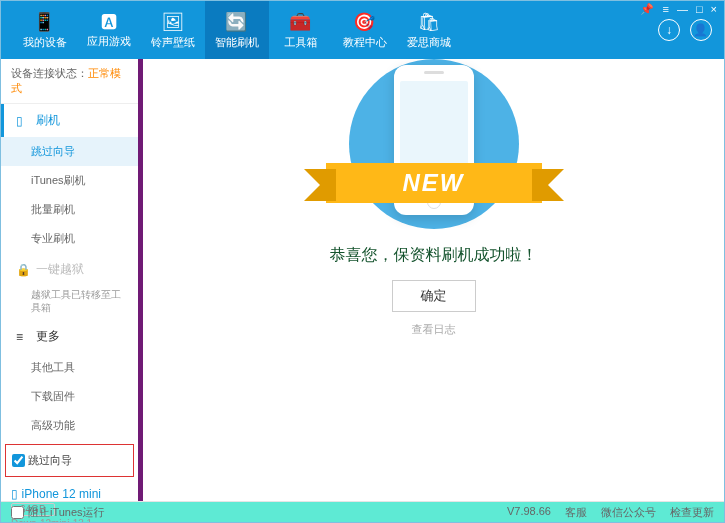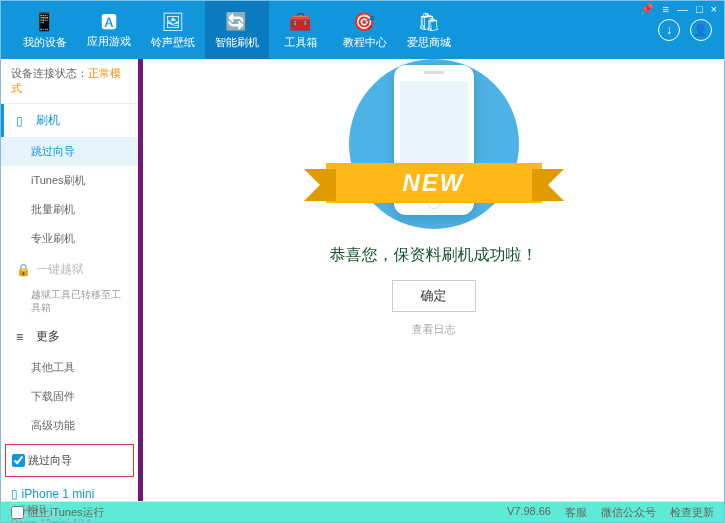--- a/index.html
+++ b/index.html
@@ -135,21 +135,21 @@
     <div class="red-box">
       <label>
           <input type="checkbox" checked="" style="">
           <span>跳过向导</span>
         </label>
     </div>
 
     <div class="device-box">
       <div class="device-name">
         <span>▯</span>
-        <span>iPhone 1 mini</span>
+        <span>iPhone 12 mini</span>
       </div>
       <span class="device-badge">64GB</span>
       <div class="device-sub">Down-12mini-13,1</div>
     </div>
 
     <div class="sidebar-spacer"></div>
   </div>
 
   <div class="main">
     <div class="illus">

